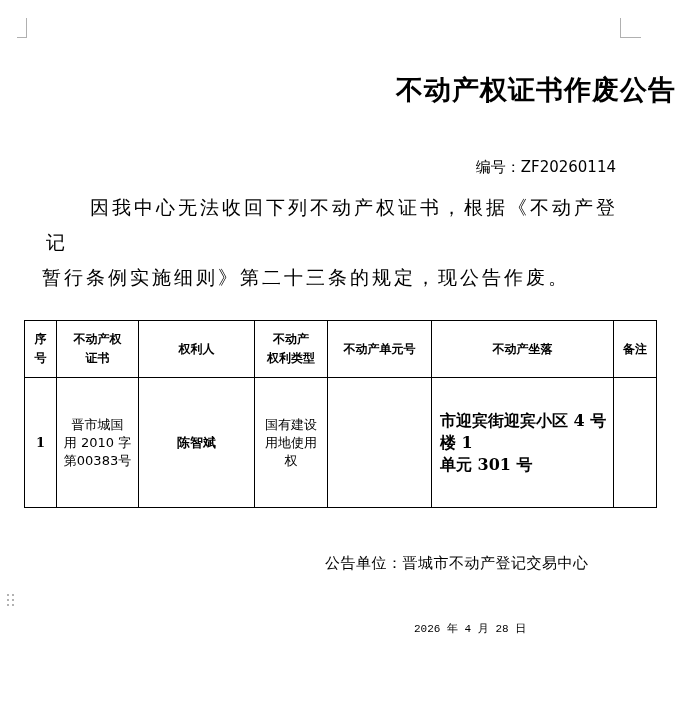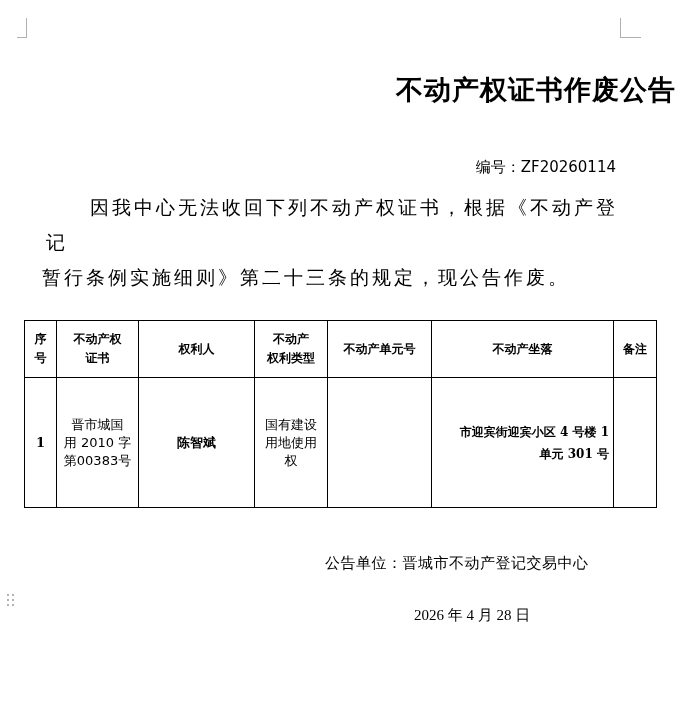--- a/index.html
+++ b/index.html
@@ -14,23 +14,23 @@
   .body-text { position:absolute; left:46px; top:190px; width:580px;
                font-family:"DejaVu Sans", sans-serif; font-size:19px; line-height:35px; letter-spacing:3px; }
   .body-text .indent { display:inline-block; width:44px; }
   table.reg { position:absolute; left:24px; top:320px; border-collapse:collapse; table-layout:fixed;
               font-family:"DejaVu Serif", serif; }
   table.reg td, table.reg th { border:1.3px solid #000; padding:0 4px; text-align:center; vertical-align:middle; }
   table.reg th { height:56px; font-size:12px; font-weight:bold; line-height:19px; }
   table.reg td { height:129px; font-size:13px; line-height:18px; }
   table.reg td.sans { font-family:"DejaVu Sans", sans-serif; font-size:13px; }
   table.reg td.bold { font-weight:bold; }
-  table.reg td.addr { text-align:right; font-weight:bold; font-size:12px; line-height:22px; padding-left:8px; }
+  table.reg td.addr { text-align:left; font-weight:bold; font-size:16px; line-height:22px; padding-left:8px; }
   .issuer { position:absolute; left:325px; top:554px; font-family:"DejaVu Sans", sans-serif; font-size:15px; letter-spacing:0.5px;text-align:center; }
-  .date { position:absolute; left:414px; top:606px; font-family:Liberation Serif, serif; font-size:15px; }
+  .date { position:absolute; left:414px; top:621px; font-family:Liberation Mono, monospace; font-size:11px; }
   .handle { position:absolute; left:7px; top:594px; width:9px; height:14px; }
   .handle span { position:absolute; width:2px; height:2px; background:#999; border-radius:1px; }
 </style>
 </head>
 <body>
 
 <div class="corner tl"></div>
 <div class="corner tr"></div>
 
 <div class="title">不动产权证书作废公告</div>

